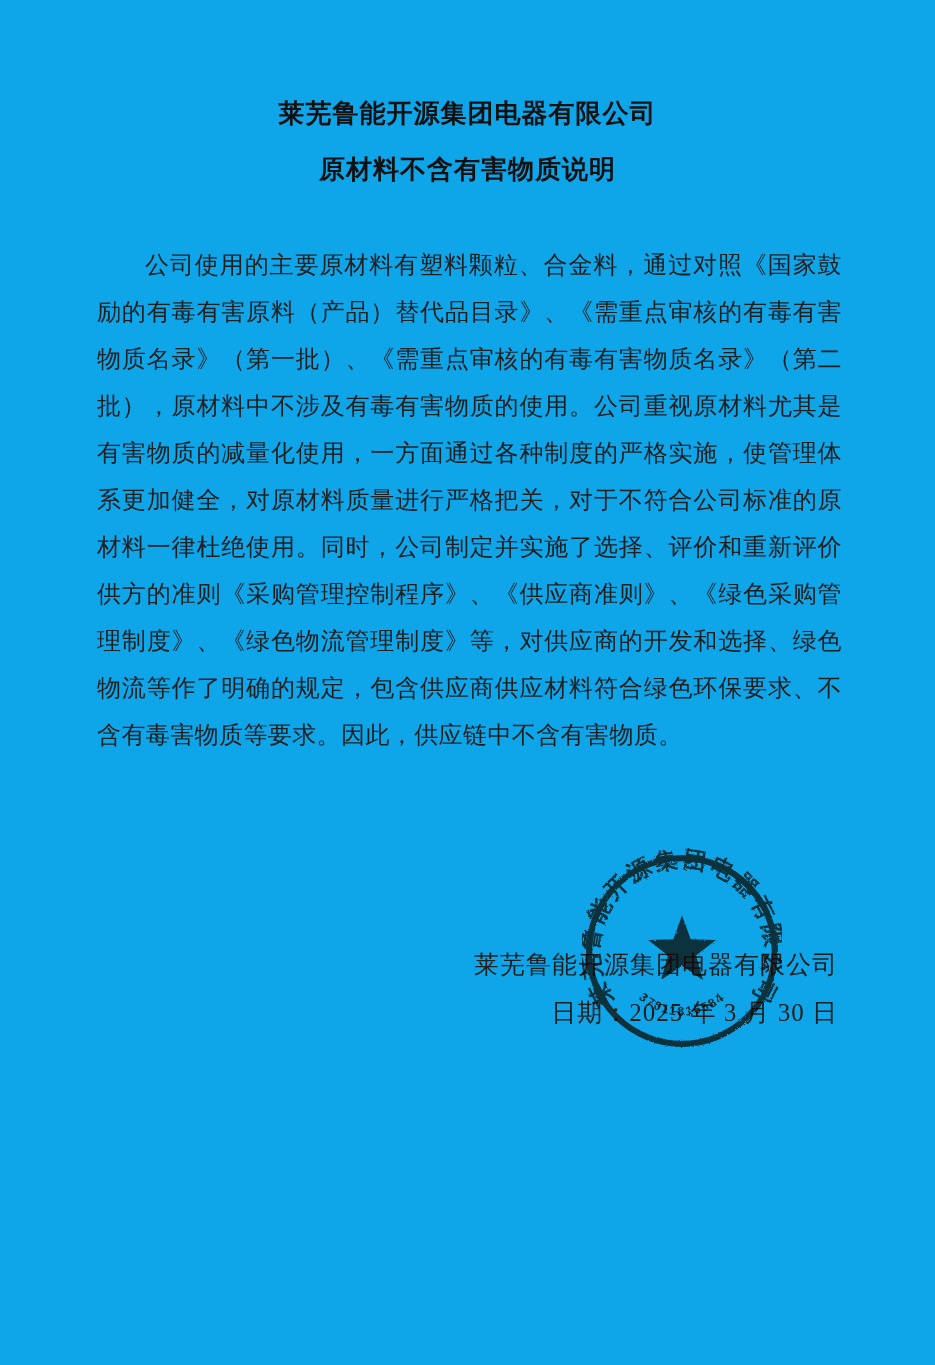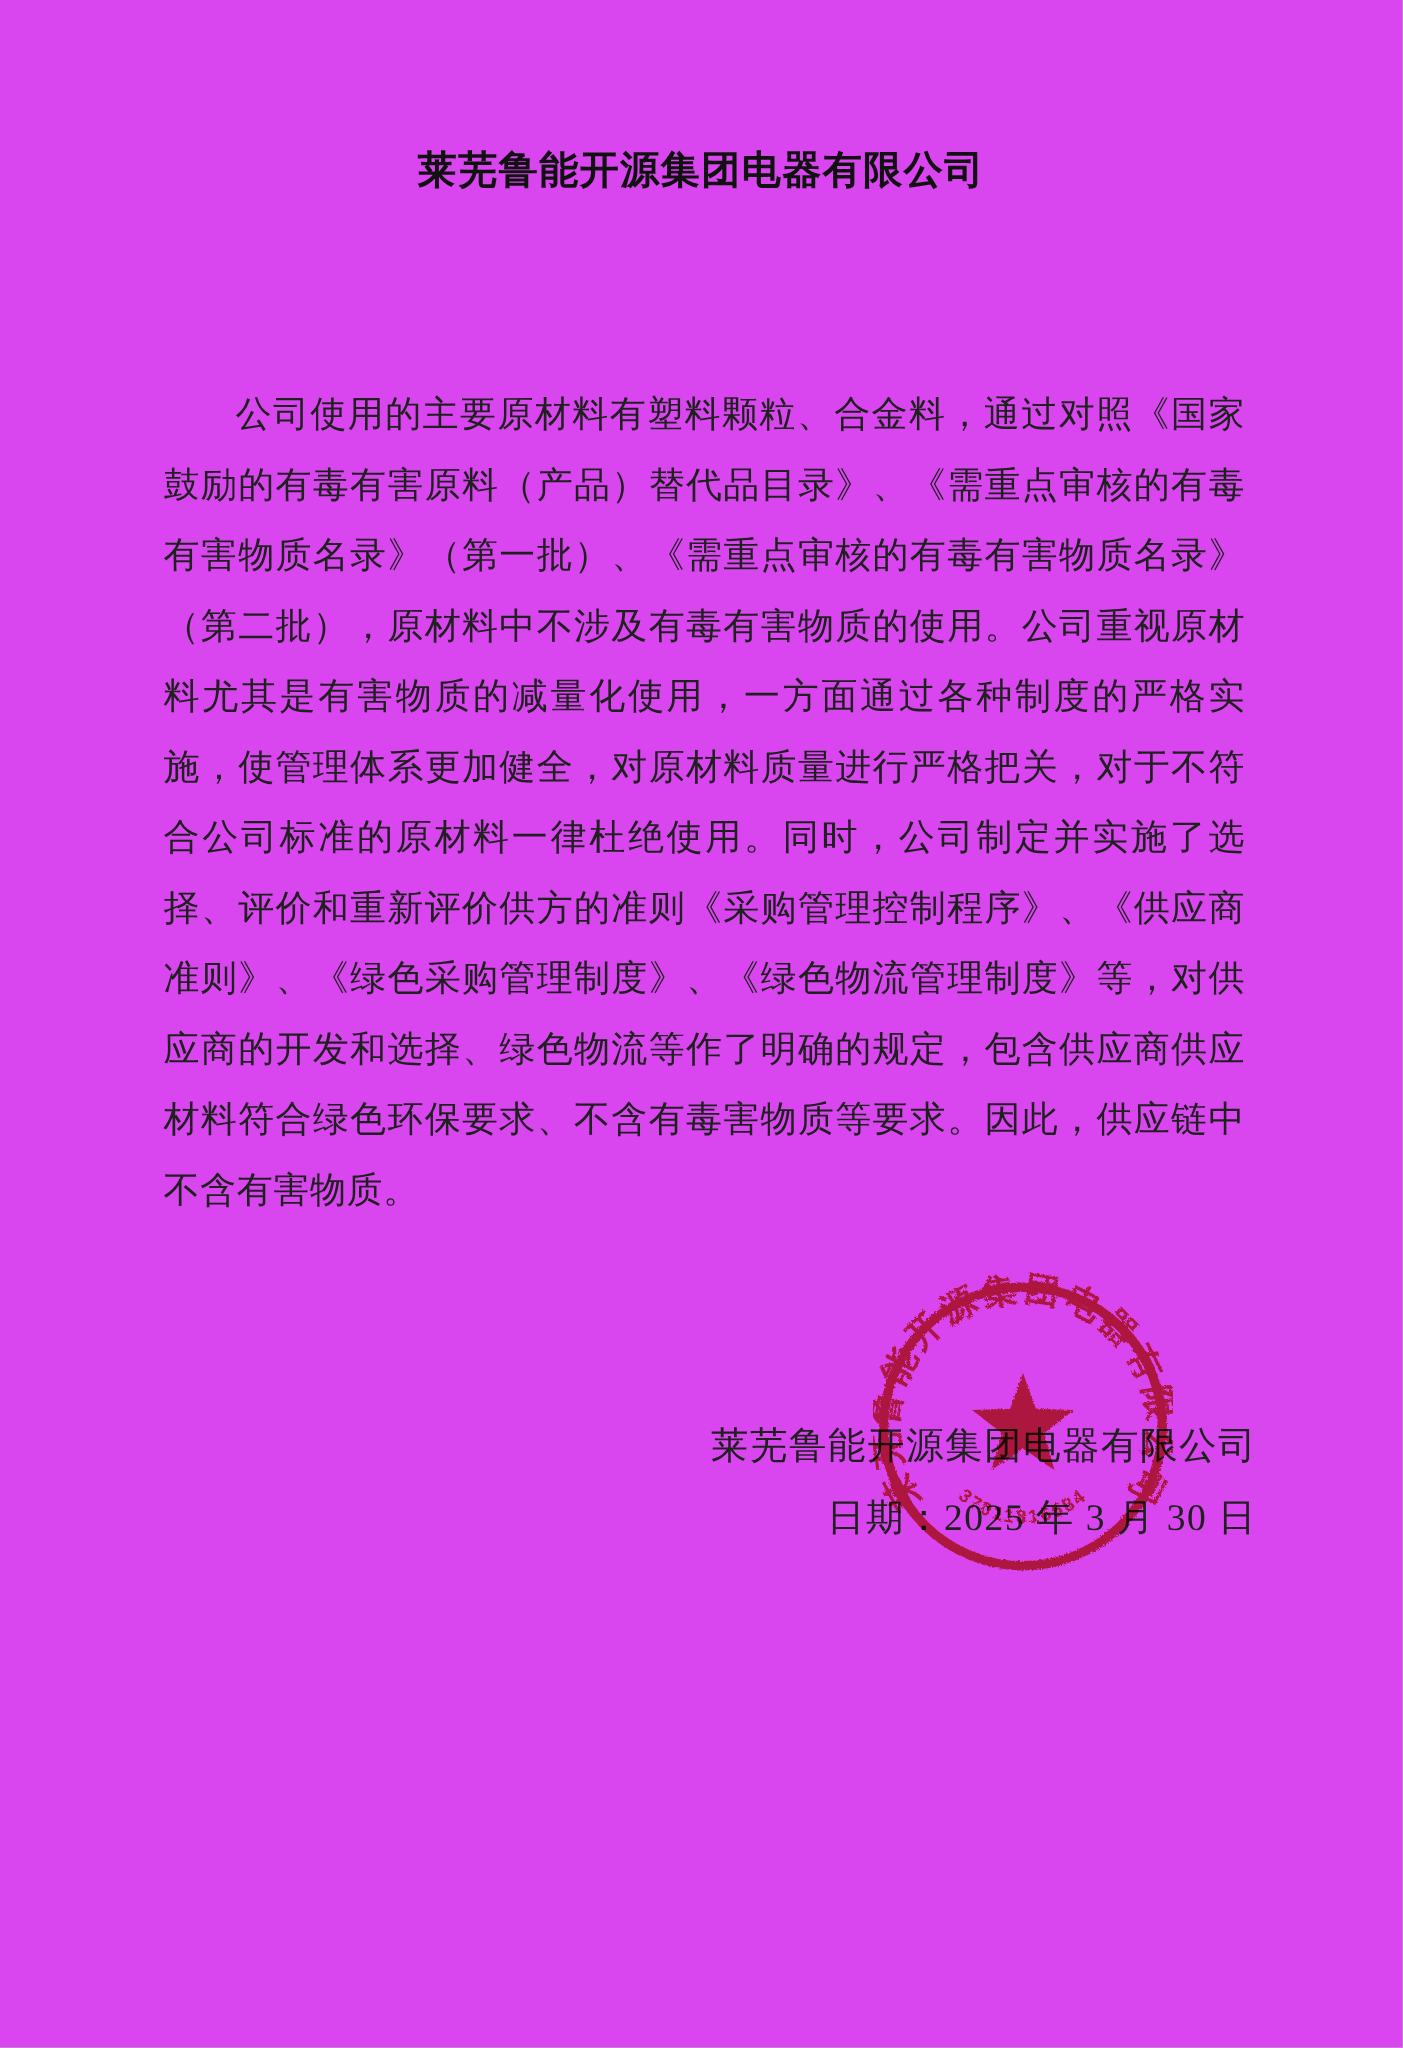--- a/index.html
+++ b/index.html
@@ -1,42 +1,42 @@
 <!DOCTYPE html>
 <html><head>
 <meta charset="utf-8">
 <style>
   html,body{margin:0;padding:0;}
   body{background:#888;}
   .page{
     position:relative;
     width:935px;height:1365px;
     margin:0 auto;
-    background:#d946ef;
+    background:#0ea5e9;
     overflow:hidden;
     font-family:"Liberation Serif","DejaVu Serif",serif;
     color:#1c1c1c;
   }
   .title{
     position:absolute;left:0;width:100%;
     text-align:center;
     font-family:"Liberation Sans","DejaVu Sans",sans-serif;
     font-weight:700;
     font-size:26px;
     letter-spacing:1px;
     color:#111;
   }
   .title-1{top:96px;}
   .title-2{top:152px;}
   .body-text{
     position:absolute;
     left:93px;top:238px;width:753px;
   }
   .body-text p{
-    margin:16px;
+    margin:4px;
     font-size:24px;
     line-height:47px;
     letter-spacing:0.4px;
     text-align:justify;
     text-align-last:left;
     text-indent:2em;
     color:#202020;
   }
   .signature{
     position:absolute;
@@ -58,20 +58,21 @@
     pointer-events:none;
   }
 </style>
 </head>
 <body>
 
 <div class="page">
 
   <div class="title title-1">莱芜鲁能开源集团电器有限公司</div>
 
+  <div class="title title-2">原材料不含有害物质说明</div>
 
   <div class="body-text">
     <p>公司使用的主要原材料有塑料颗粒、合金料，通过对照《国家鼓励的有毒有害原料（产品）替代品目录》、《需重点审核的有毒有害物质名录》（第一批）、《需重点审核的有毒有害物质名录》（第二批），原材料中不涉及有毒有害物质的使用。公司重视原材料尤其是有害物质的减量化使用，一方面通过各种制度的严格实施，使管理体系更加健全，对原材料质量进行严格把关，对于不符合公司标准的原材料一律杜绝使用。同时，公司制定并实施了选择、评价和重新评价供方的准则《采购管理控制程序》、《供应商准则》、《绿色采购管理制度》、《绿色物流管理制度》等，对供应商的开发和选择、绿色物流等作了明确的规定，包含供应商供应材料符合绿色环保要求、不含有毒害物质等要求。因此，供应链中不含有害物质。</p>
   </div>
 
   <div class="signature">
     <div>莱芜鲁能开源集团电器有限公司</div>
     <div>日期：2025 年 3 月 30 日</div>
   </div>
 

